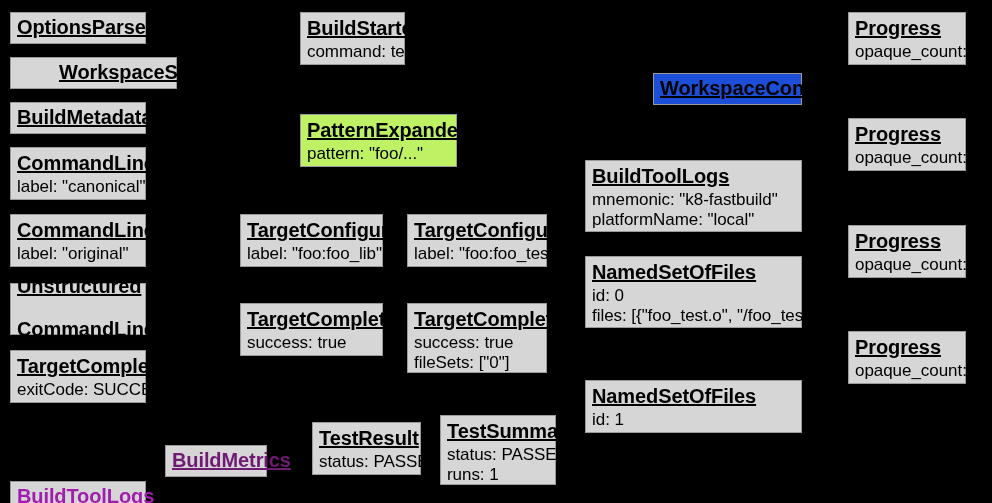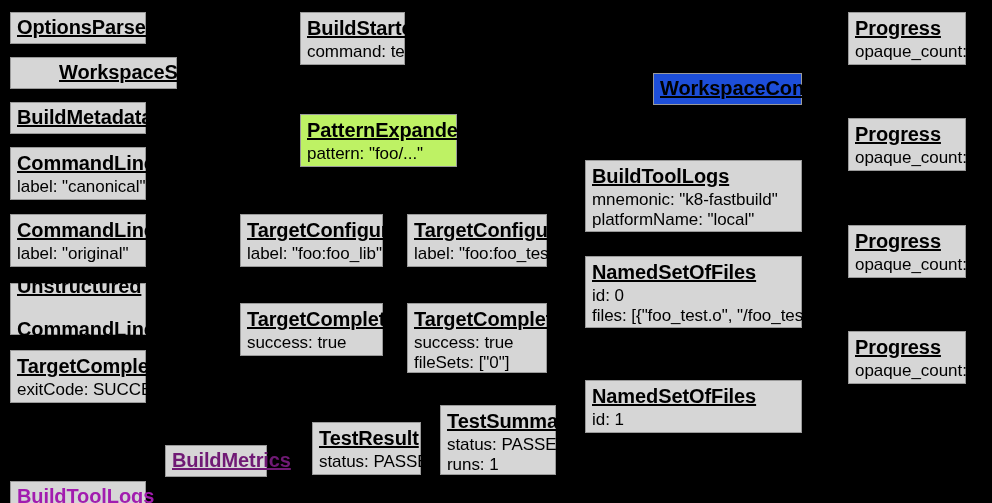--- a/index.html
+++ b/index.html
@@ -114,21 +114,21 @@
     </div>
     <div class="node" style="left: 407px; top: 303px; width: 140px; height: 70px; background: rgb(214, 214, 214); border-color: rgb(154, 154, 154); color: rgb(0, 0, 0);">
       <span class="node-title-wrap"><span class="node-title">TargetComplete</span></span>
       <span class="node-attrs">success: true
 fileSets: ["0"]</span>
     </div>
     <div class="node" style="left: 312px; top: 422px; width: 109px; height: 53px; background: rgb(214, 214, 214); border-color: rgb(154, 154, 154); color: rgb(0, 0, 0);">
       <span class="node-title-wrap"><span class="node-title">TestResult</span></span>
       <span class="node-attrs">status: PASSED</span>
     </div>
-    <div class="node" style="left: 440px; top: 405px; width: 116px; height: 70px; background: rgb(214, 214, 214); border-color: rgb(154, 154, 154); color: rgb(0, 0, 0);">
+    <div class="node" style="left: 440px; top: 415px; width: 116px; height: 70px; background: rgb(214, 214, 214); border-color: rgb(154, 154, 154); color: rgb(0, 0, 0);">
       <span class="node-title-wrap"><span class="node-title">TestSummary</span></span>
       <span class="node-attrs">status: PASSED
 runs: 1</span>
     </div>
     <div class="node title-only" style="left: 653px; top: 73px; width: 149px; height: 32px; background: #1d4ed8; border-color: rgb(154, 154, 154); color: rgb(0, 0, 0);">
       <span class="node-title-wrap"><span class="node-title">WorkspaceConfig</span></span>
     </div>
     <div class="node" style="left: 585px; top: 160px; width: 217px; height: 72px; background: rgb(214, 214, 214); border-color: rgb(154, 154, 154); color: rgb(0, 0, 0);">
       <span class="node-title-wrap"><span class="node-title">BuildToolLogs</span></span>
       <span class="node-attrs">mnemonic: "k8-fastbuild"

